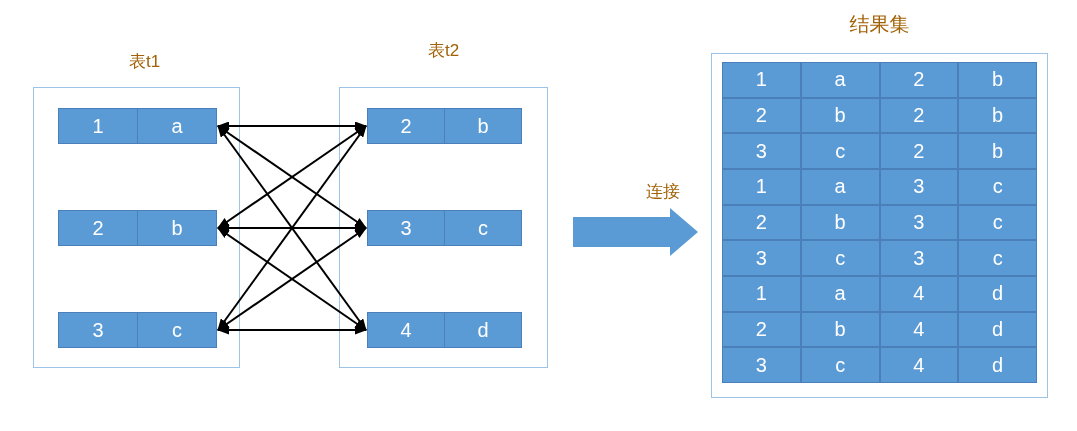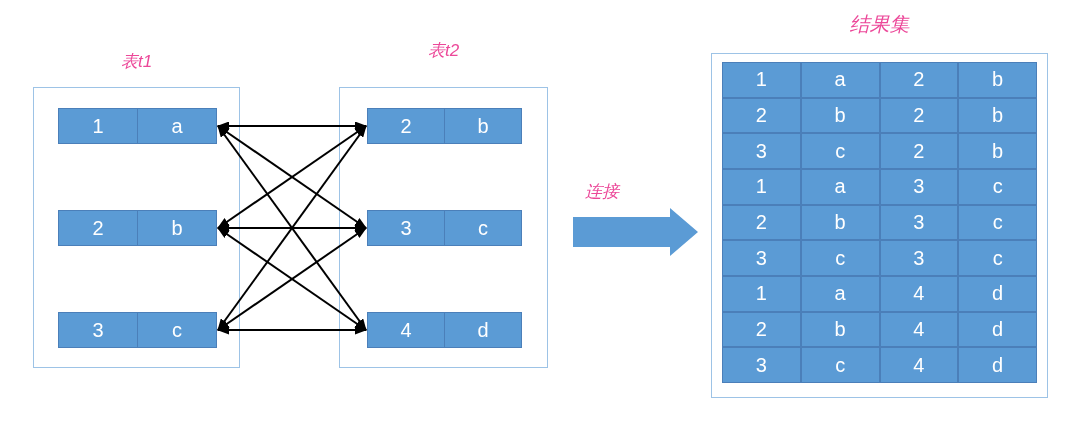--- a/index.html
+++ b/index.html
@@ -2,23 +2,22 @@
 <html><head>
 <meta charset="utf-8">
 <style>
   html,body { margin:0; padding:0; background:#ffffff; }
   .canvas {
     position:relative; width:1077px; height:431px; background:#ffffff;
     font-family:"Liberation Sans","DejaVu Sans",sans-serif; overflow:hidden;
   }
   .abs { position:absolute; }
   .title {
-    color:#ec4899; text-align:center; font-size:17px; line-height:22px;
+    color:#a16207; text-align:center; font-size:17px; line-height:22px;
     white-space:nowrap;
-    font-style:italic;
   }
   .title-lg { font-size:20px; line-height:24px; }
   .tbox {
     border:1px solid #9dc3e6; background:#ffffff; box-sizing:border-box;
   }
   .trow {
     display:flex; background:#5b9bd5; border:1px solid #4b7fb9;
     box-sizing:border-box;
   }
   .trow .cell {
@@ -36,21 +35,21 @@
     display:flex; align-items:center; justify-content:center;
     color:#ffffff; font-size:20px;
   }
   svg.overlay { position:absolute; left:0; top:0; pointer-events:none; }
 </style>
 </head>
 <body>
 
 <div class="canvas">
 
-  <div class="abs title" style="left:33px; top:51px; width:207px;">表t1</div>
+  <div class="abs title" style="left:41px; top:51px; width:207px;">表t1</div>
   <div class="abs tbox" style="left:33px; top:87px; width:207px; height:281px;"></div>
   <div class="abs trow" style="left:58px; top:108px; width:159px; height:36px;">
     <div class="cell">1</div>
     <div class="cell">a</div>
   </div>
   <div class="abs trow" style="left:58px; top:210px; width:159px; height:36px;">
     <div class="cell">2</div>
     <div class="cell">b</div>
   </div>
   <div class="abs trow" style="left:58px; top:312px; width:159px; height:36px;">
@@ -90,21 +89,21 @@
       <line x1="218" y1="228" x2="366" y2="228" marker-start="url(#ah-start)" marker-end="url(#ah-end)"></line>
       <line x1="218" y1="228" x2="366" y2="330" marker-start="url(#ah-start)" marker-end="url(#ah-end)"></line>
       <line x1="218" y1="330" x2="366" y2="126" marker-start="url(#ah-start)" marker-end="url(#ah-end)"></line>
       <line x1="218" y1="330" x2="366" y2="228" marker-start="url(#ah-start)" marker-end="url(#ah-end)"></line>
       <line x1="218" y1="330" x2="366" y2="330" marker-start="url(#ah-start)" marker-end="url(#ah-end)"></line>
     </g>
 
     <polygon points="573,217 670,217 670,208 698,232 670,256 670,247 573,247" fill="#5b9bd5"></polygon>
   </svg>
 
-  <div class="abs title" style="left:552px; top:181px; width:100px;">连接</div>
+  <div class="abs title" style="left:613px; top:181px; width:100px;">连接</div>
 
   <div class="abs title title-lg" style="left:711px; top:12px; width:337px;">结果集</div>
   <div class="abs tbox" style="left:711px; top:53px; width:337px; height:345px;"></div>
   <div class="abs rgrid" style="left:722px; top:62px; width:315px; height:321px;">
     <div class="rcell">1</div>
     <div class="rcell">a</div>
     <div class="rcell">2</div>
     <div class="rcell">b</div>
     <div class="rcell">2</div>
     <div class="rcell">b</div>

